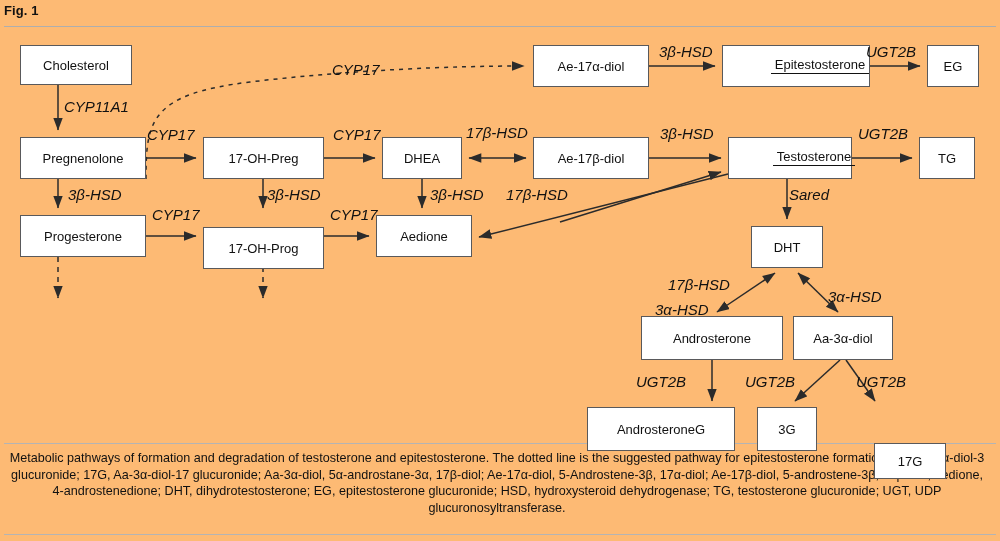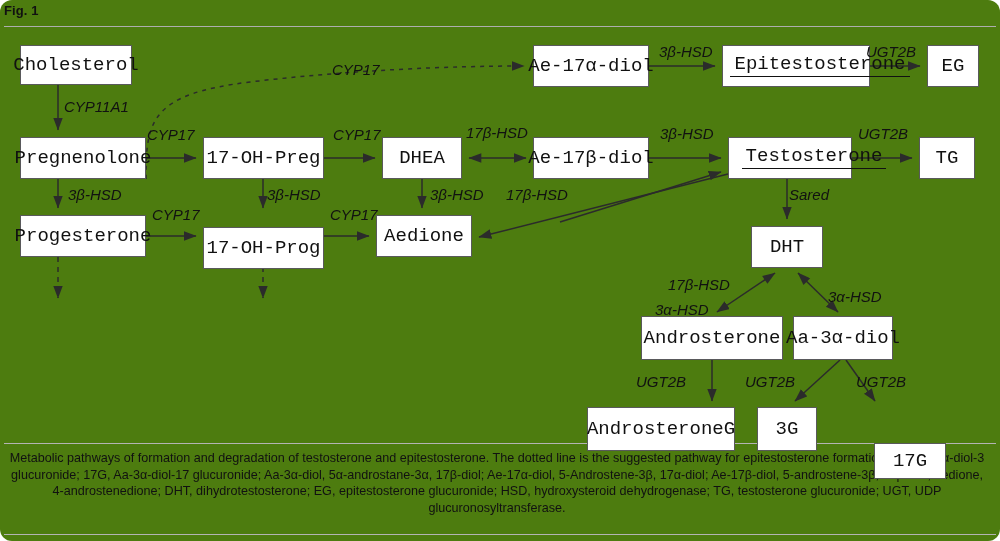--- a/index.html
+++ b/index.html
@@ -8,23 +8,22 @@
     background: #ffffff;
   }
   body {
     font-family: "Liberation Sans", sans-serif;
     color: #1a1a1a;
   }
   #page {
     position: relative;
     width: 1000px;
     height: 541px;
-    background: #4d7c0f;
+    background: #fdba74;
     overflow: hidden;
-    border-radius: 12px;
   }
   
   #fig-label {
     position: absolute;
     left: 4px;
     top: 3px;
     font-size: 13px;
     font-weight: bold;
     letter-spacing: 0.1px;
     color: #111;
@@ -56,25 +55,24 @@
   }
   
   .node {
     position: absolute;
     box-sizing: border-box;
     border: 1.3px solid #59595b;
     background: #ffffff;
     display: flex;
     align-items: center;
     justify-content: center;
-    font-size: 19px;
+    font-size: 13px;
     color: #111;
     white-space: nowrap;
     z-index: 3;
-    font-family: Liberation Mono, monospace;
   }
   .node span { display: inline-block; line-height: 1; }
   .node.underlined span {
     border-bottom: 1.3px solid #111;
     padding: 0 4px 2px 4px;
     margin-left: 48px;
   }
   
   .enz {
     position: absolute;

